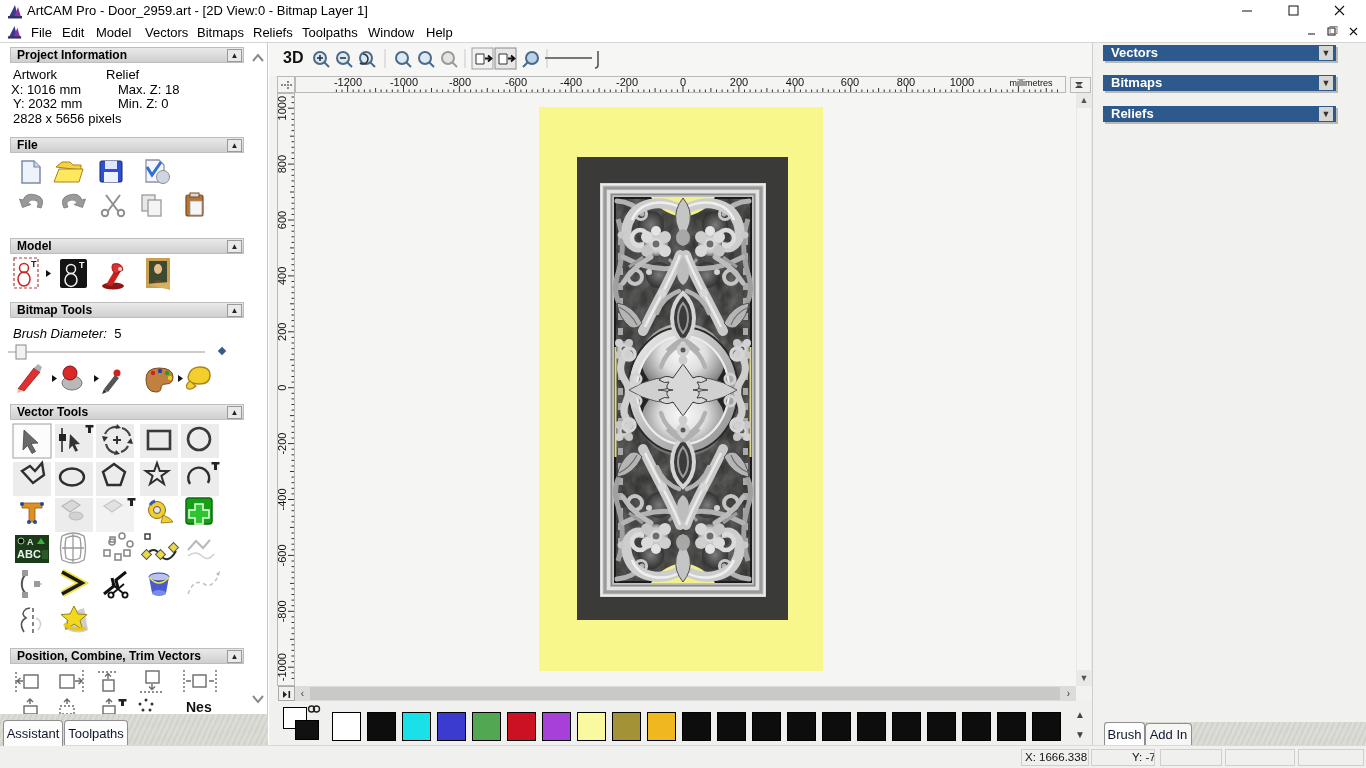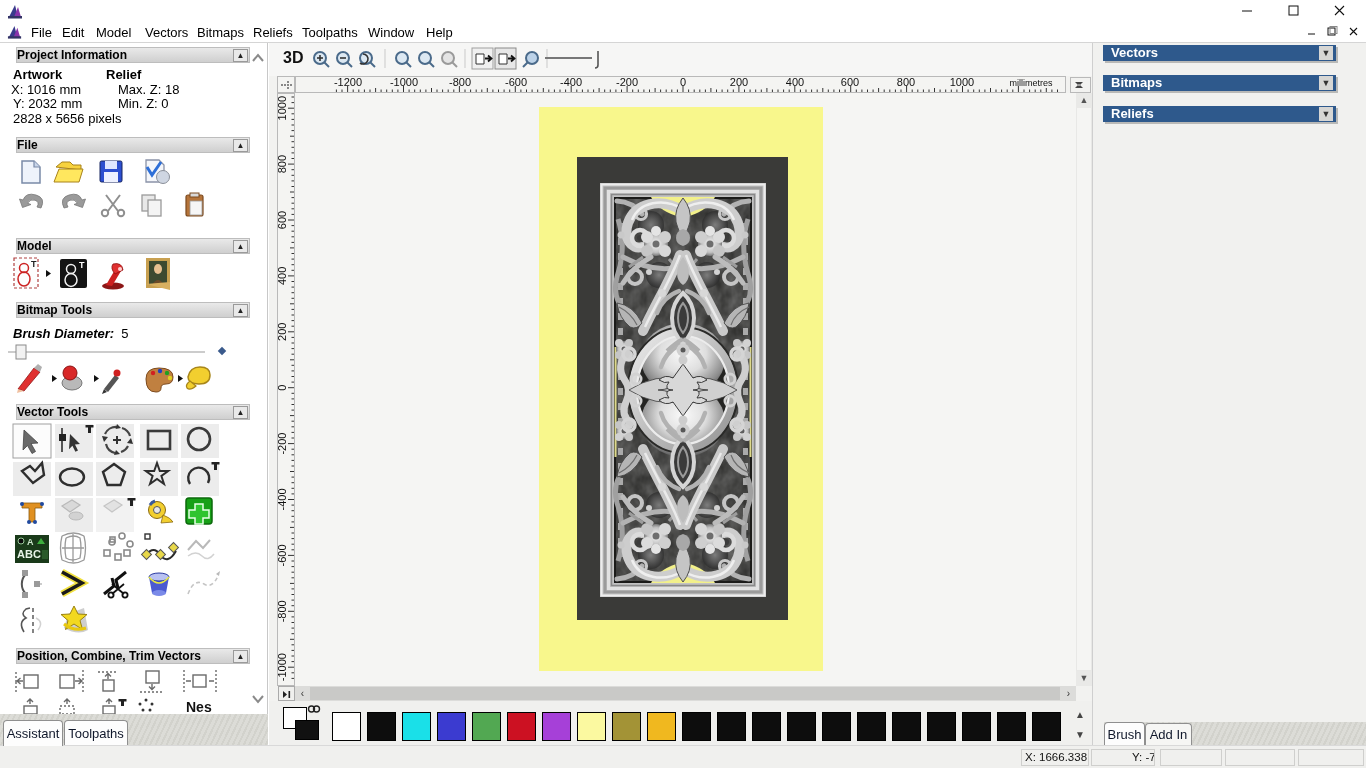--- a/index.html
+++ b/index.html
@@ -4,27 +4,27 @@
 <style>
 * { margin:0; padding:0; box-sizing:border-box; }
 html,body { width:1366px; height:768px; overflow:hidden; background:#fff;
   font-family:"Liberation Sans", sans-serif; }
 #titlebar { position:absolute; left:0; top:0; width:1366px; height:22px; background:#fff; }
 #titlebar .ttext { position:absolute; left:27px; top:3px; font-size:13px; color:#000; }
 #menubar { position:absolute; left:0; top:22px; width:1366px; height:21px; background:#fff; border-bottom:1px solid #d5d5d5; }
 .menuitem { position:absolute; top:3px; font-size:13px; color:#000; }
 
 #leftpanel { position:absolute; left:0; top:43px; width:268px; height:671px; background:#fff; border-right:1px solid #c8c8c8; }
-.sechead { position:absolute; left:16px; width:234px; height:16px;
+.sechead { position:absolute; left:10px; width:234px; height:16px;
   background:linear-gradient(180deg,#e9e9e9,#cfcfcf); border:1px solid #bdbdbd;
-  font-size:12px; font-weight:bold; color:#000; line-height:15px; }
+  font-size:12px; font-weight:bold; color:#000; padding-left:6px; line-height:15px; }
 .secbtn { position:absolute; right:1px; top:1px; width:15px; height:13px; background:#e9e9e9;
   border:1px solid #9a9a9a; font-size:8px; line-height:12px; text-align:center; color:#222; }
 .infotext { position:absolute; font-size:13px; color:#000; }
-.b { font-weight:bold; }
+.b { font-weight:normal; }
 
 #ltabstrip { position:absolute; left:0; top:714px; width:268px; height:31px;
   background:repeating-linear-gradient(115deg,#dcdcd7 0 3px,#d2d2cc 3px 5px); }
 .tab { position:absolute; background:#fdfdfd; border:1px solid #8f8f8f; border-bottom:none;
   border-radius:4px 4px 0 0; font-size:13px; color:#0f172a; text-align:center; }
 
 #canvascol { position:absolute; left:269px; top:43px; width:823px; height:702px; background:#f2f2f0; }
 #ctoolbar { position:absolute; left:0; top:0; width:823px; height:33px; background:#f6f6f5; }
 #hruler { position:absolute; left:26px; top:33px; width:771px; height:17px; background:#f4f4f2; border:1px solid #b9b9b9; }
 #vruler { position:absolute; left:8px; top:50px; width:18px; height:593px; background:#f4f4f2; border:1px solid #b9b9b9; }
@@ -48,20 +48,21 @@
 </style>
 </head>
 <body>
 
 <div id="titlebar">
   <svg style="position:absolute;left:7px;top:3px" width="17" height="17" viewBox="0 0 17 17">
     <path d="M2,14 L8,2 L11,14 Z" fill="#3a3a8c"></path>
     <path d="M7,14 L11,4 L14,14 Z" fill="#8833aa"></path>
     <rect x="1" y="13" width="14" height="2.5" fill="#333366"></rect>
   </svg>
+  <div class="ttext">ArtCAM Pro - Door_2959.art - [2D View:0 - Bitmap Layer 1]</div>
   <svg style="position:absolute;left:1235px;top:0" width="120" height="22" viewBox="0 0 120 22">
     <line x1="7" y1="11" x2="17" y2="11" stroke="#111" stroke-width="1"></line>
     <rect x="54" y="6" width="9" height="9" fill="none" stroke="#111" stroke-width="1"></rect>
     <path d="M100,6 l9,9 M109,6 l-9,9" stroke="#111" stroke-width="1.1"></path>
   </svg>
 </div>
 
 <div id="menubar">
   <span class="menuitem" style="left:31px">File</span>
   <span class="menuitem" style="left:62px">Edit</span>

